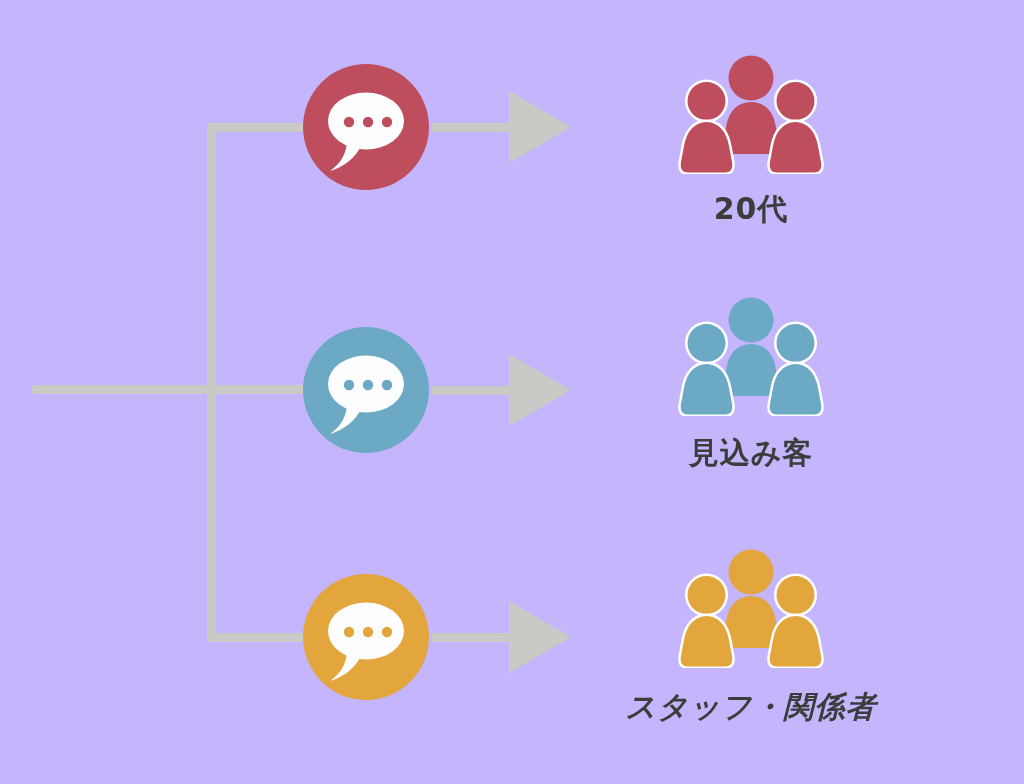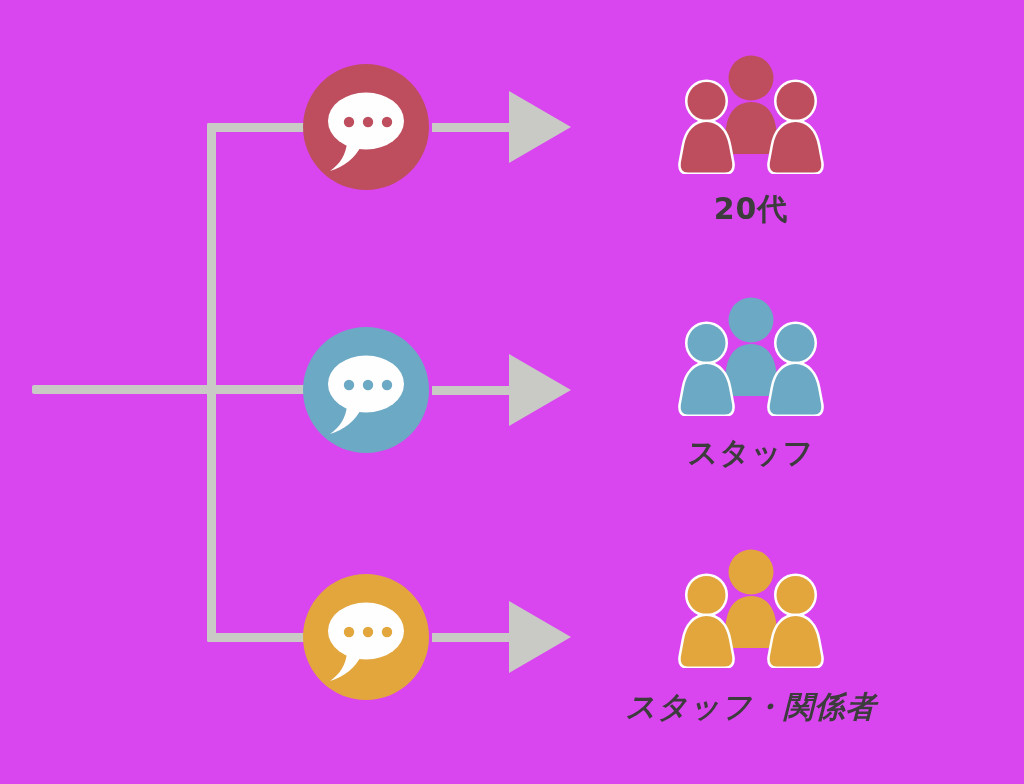--- a/index.html
+++ b/index.html
@@ -4,21 +4,21 @@
 <style>
   html, body { margin: 0; padding: 0; }
   body {
     width: 1024px; height: 784px;
     font-family: "DejaVu Sans", "Liberation Sans", sans-serif;
     overflow: hidden;
   }
   .canvas {
     position: relative;
     width: 1024px; height: 784px;
-    background: #d946ef;
+    background: #c4b5fd;
   }
   
   .hline, .vline {
     position: absolute;
     background: var(--line, #C9CAC6);
     border-radius: 2px;
   }
   .hline.main        { left: 32px;  top: 385px; width: 277px; height: 9px; }
   .vline.trunk       { left: 207px; top: 123px; width: 9px;   height: 519px; }
   .hline.branch-top  { left: 207px; top: 123px; width: 102px; height: 9px; }
@@ -132,21 +132,21 @@
         <circle cx="75" cy="23" r="22.5"></circle>
         <path d="M75,47 C62,47 53,56 50.5,70 L47,89 Q46.5,99 55,99 L95,99 Q103.5,99 103,89 L99.5,70 C97,56 88,47 75,47 Z"></path>
       </g>
       <g fill="currentColor" stroke="#FEFEFE" stroke-width="5" stroke-linejoin="round" paint-order="stroke">
         <circle cx="30.5" cy="46" r="19"></circle>
         <path d="M30.5,67 C19,67 10.5,76 8,91 L4.8,108 Q3.6,117.5 12,117.5 L49,117.5 Q57.4,117.5 56.2,108 L53,91 C50.5,76 42,67 30.5,67 Z"></path>
         <circle cx="119.5" cy="46" r="19"></circle>
         <path d="M119.5,67 C131,67 139.5,76 142,91 L145.2,108 Q146.4,117.5 138,117.5 L101,117.5 Q92.6,117.5 93.8,108 L97,91 C99.5,76 108,67 119.5,67 Z"></path>
       </g>
     </svg>
-    <div class="label" style="color: rgb(60, 60, 60);">スタッフ</div>
+    <div class="label" style="color: rgb(60, 60, 60);">見込み客</div>
   </section>
 
   <section class="row row-3" style="color: rgb(226, 166, 60);">
     <svg class="badge" viewBox="0 0 126 126">
       <circle cx="63" cy="63" r="63" fill="currentColor"></circle>
       <ellipse cx="63" cy="57" rx="38" ry="28.5" fill="#FEFEFE"></ellipse>
       <path d="M44,78 C43,91 37,100 27,107 C41,103 53,93 58,82 Z" fill="#FEFEFE"></path>
       <circle cx="46" cy="58" r="5.2" fill="currentColor"></circle>
       <circle cx="65" cy="58" r="5.2" fill="currentColor"></circle>
       <circle cx="84" cy="58" r="5.2" fill="currentColor"></circle>

